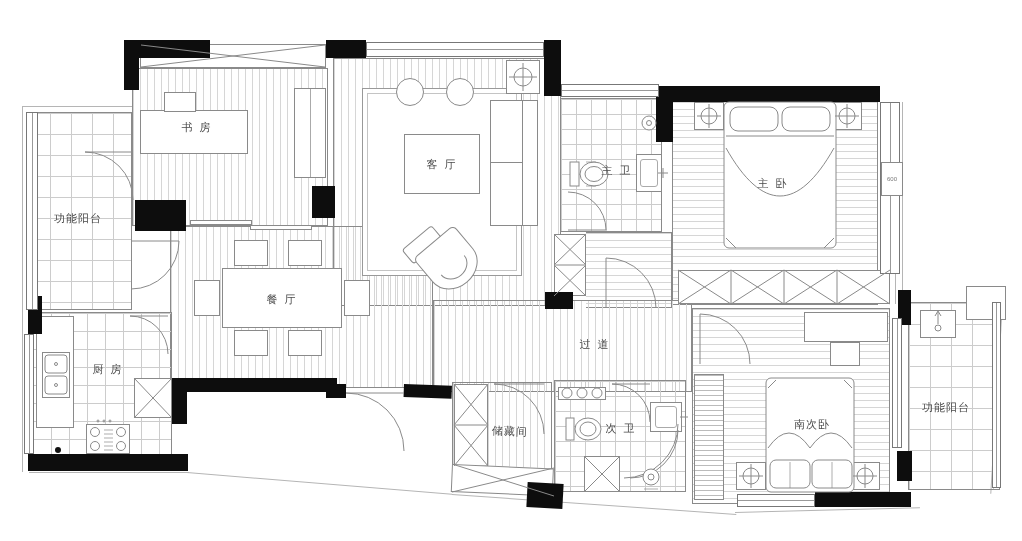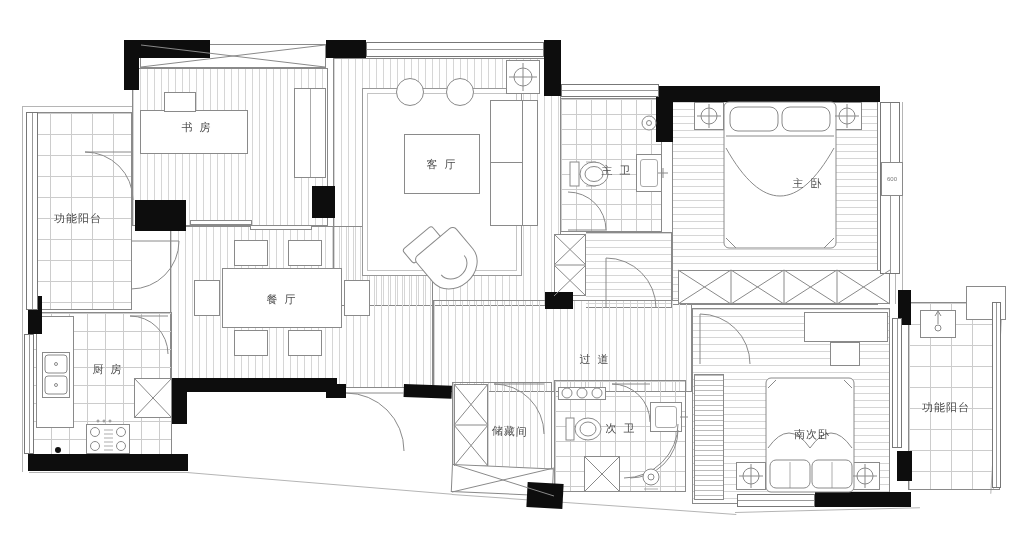--- a/index.html
+++ b/index.html
@@ -291,24 +291,24 @@
         </g>
     </g>
   </svg>
 
   <div class="lab" style="left:149px;top:120px;">书 房</div>
   <div class="lab" style="left:394px;top:157px;">客 厅</div>
   <div class="lab" style="left:30px;top:211px;letter-spacing:1px;">功能阳台</div>
   <div class="lab" style="left:234px;top:292px;">餐 厅</div>
   <div class="lab" style="left:60px;top:362px;">厨 房</div>
   <div class="lab" style="left:569px;top:163px;">主 卫</div>
-  <div class="lab" style="left:760px;top:176px;">主 卧</div>
-  <div class="lab" style="left:547px;top:337px;margin-top:15px;">过 道</div>
+  <div class="lab" style="left:725px;top:176px;">主 卧</div>
+  <div class="lab" style="left:547px;top:337px;">过 道</div>
   <div class="lab" style="left:462px;top:424px;letter-spacing:1px;transform:rotate(2deg);">储藏间</div>
   <div class="lab" style="left:573px;top:421px;">次 卫</div>
-  <div class="lab" style="left:764px;top:427px;letter-spacing:1px;">南次卧</div>
+  <div class="lab" style="left:764px;top:417px;letter-spacing:1px;">南次卧</div>
   <div class="lab" style="left:898px;top:400px;letter-spacing:1px;">功能阳台</div>
 
   <div class="box" style="left:881px;top:162px;width:22px;height:34px;display:flex;align-items:center;justify-content:center;">
     <span style="font-size:6px;color:#777;">600</span>
   </div>
 
 </div>
 
 </body></html>

